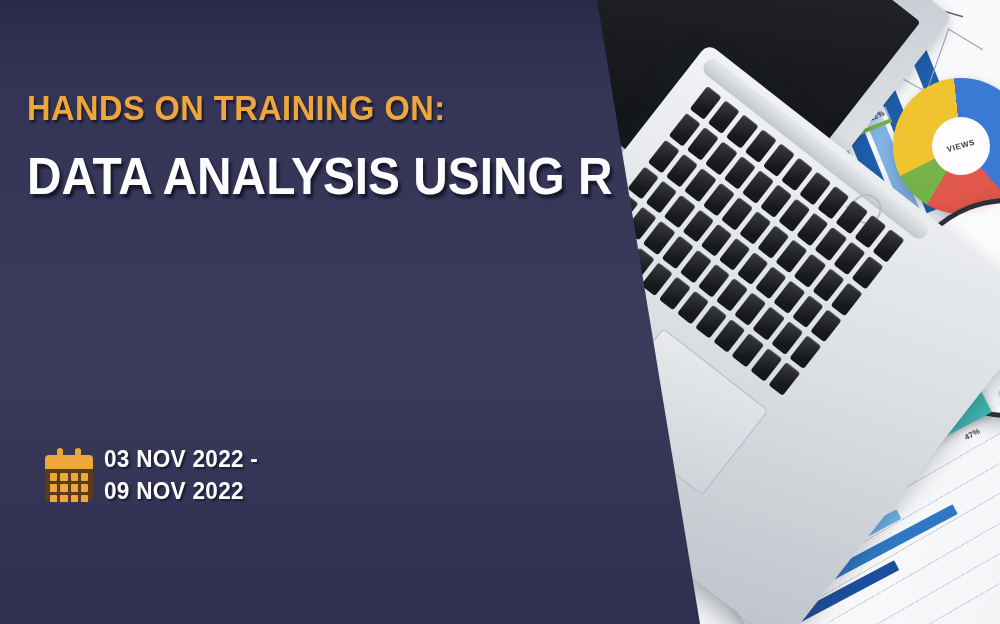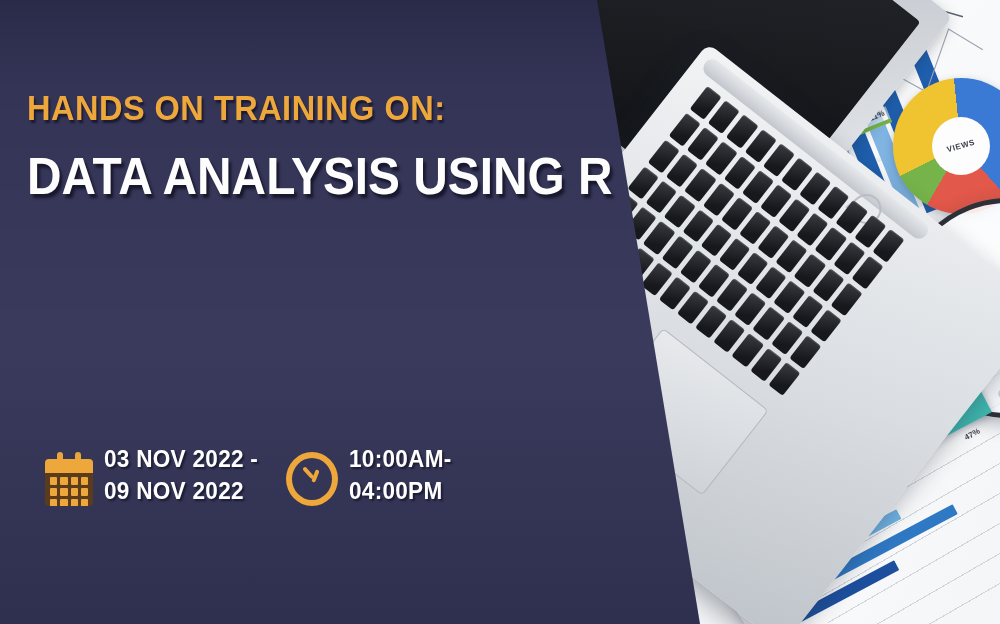--- a/index.html
+++ b/index.html
@@ -298,21 +298,21 @@
     text-shadow: 3px 4px 3px rgba(12,10,26,.7);
     white-space: nowrap;
   }
 
   .meta {
     position: absolute;
     left: 45px; top: 443px;
     display: flex;
     align-items: center;
   }
-  .meta-block { display: flex; align-items: flex-end; }
+  .meta-block { display: flex; align-items: center; }
   .meta-block + .meta-block { margin-left: 18px; }
 
   .meta-text {
     margin-left: 11px;
     color: #ffffff;
     font-size: 24px;
     font-weight: bold;
     line-height: 1.32;
     letter-spacing: .3px;
     transform: scaleX(.94);
@@ -569,25 +569,15 @@
               <s></s>
           </div>
         </div>
       </div>
       <div class="meta-text">
         <div>03 NOV 2022 -</div>
         <div>09 NOV 2022</div>
       </div>
     </div>
 
-    <div class="meta-block">
-      <div class="clock-icon">
-        <em class="h"></em>
-          <em class="m"></em>
-      </div>
-      <div class="meta-text">
-        <div>10:00AM-</div>
-        <div>04:00PM</div>
-      </div>
-    </div>
 
   </div>
 </div>
 
 </body></html>

